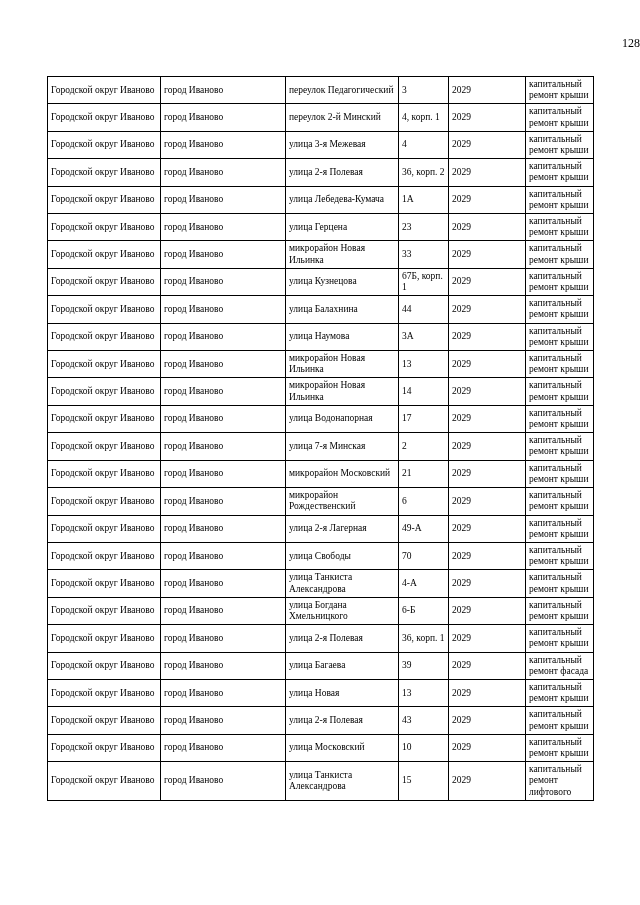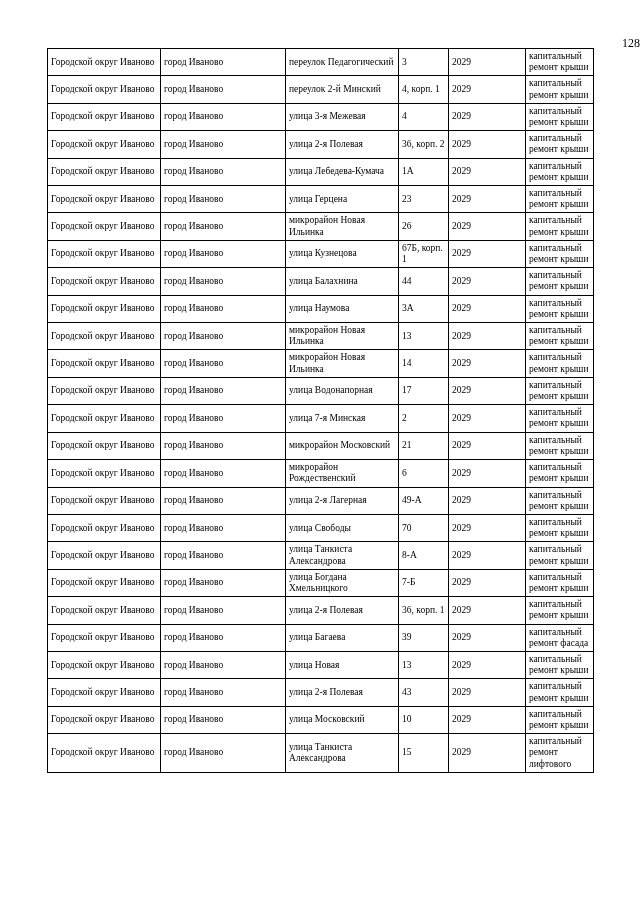--- a/index.html
+++ b/index.html
@@ -18,21 +18,21 @@
   .page-number {
     position: absolute;
     top: 36px;
     left: 0;
     width: 100%;
     text-align: right;
     font-size: 12px;
   }
   table.repairs {
     position: absolute;
-    top: 48px;
+    top: 76px;
     left: 47px;
     width: 546px;
     border-collapse: collapse;
     table-layout: fixed;
   }
   table.repairs td {
     border: 1px solid #000000;
     font-size: 9.5px;
     line-height: 1.18;
     padding: 2px 3px;
@@ -108,21 +108,21 @@
         <td>город Иваново</td>
         <td>улица Герцена</td>
         <td>23</td>
         <td>2029</td>
         <td>капитальный ремонт крыши</td>
       </tr>
       <tr>
         <td>Городской округ Иваново</td>
         <td>город Иваново</td>
         <td>микрорайон Новая Ильинка</td>
-        <td>26</td>
+        <td>33</td>
         <td>2029</td>
         <td>капитальный ремонт крыши</td>
       </tr>
       <tr>
         <td>Городской округ Иваново</td>
         <td>город Иваново</td>
         <td>улица Кузнецова</td>
         <td>67Б, корп. 1</td>
         <td>2029</td>
         <td>капитальный ремонт крыши</td>
@@ -204,29 +204,29 @@
         <td>город Иваново</td>
         <td>улица Свободы</td>
         <td>70</td>
         <td>2029</td>
         <td>капитальный ремонт крыши</td>
       </tr>
       <tr>
         <td>Городской округ Иваново</td>
         <td>город Иваново</td>
         <td>улица Танкиста Александрова</td>
-        <td>8-А</td>
+        <td>4-А</td>
         <td>2029</td>
         <td>капитальный ремонт крыши</td>
       </tr>
       <tr>
         <td>Городской округ Иваново</td>
         <td>город Иваново</td>
         <td>улица Богдана Хмельницкого</td>
-        <td>7-Б</td>
+        <td>6-Б</td>
         <td>2029</td>
         <td>капитальный ремонт крыши</td>
       </tr>
       <tr>
         <td>Городской округ Иваново</td>
         <td>город Иваново</td>
         <td>улица 2-я Полевая</td>
         <td>36, корп. 1</td>
         <td>2029</td>
         <td>капитальный ремонт крыши</td>

